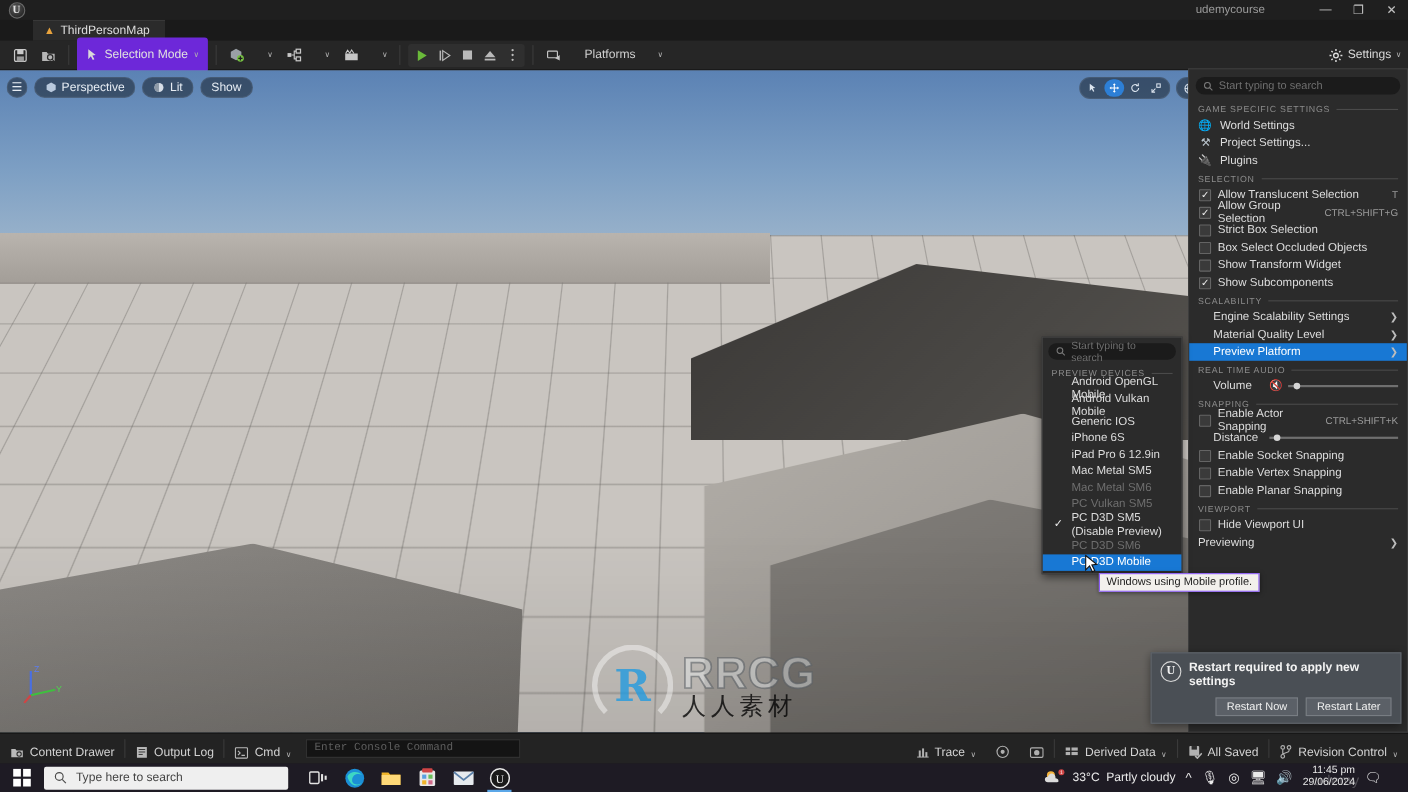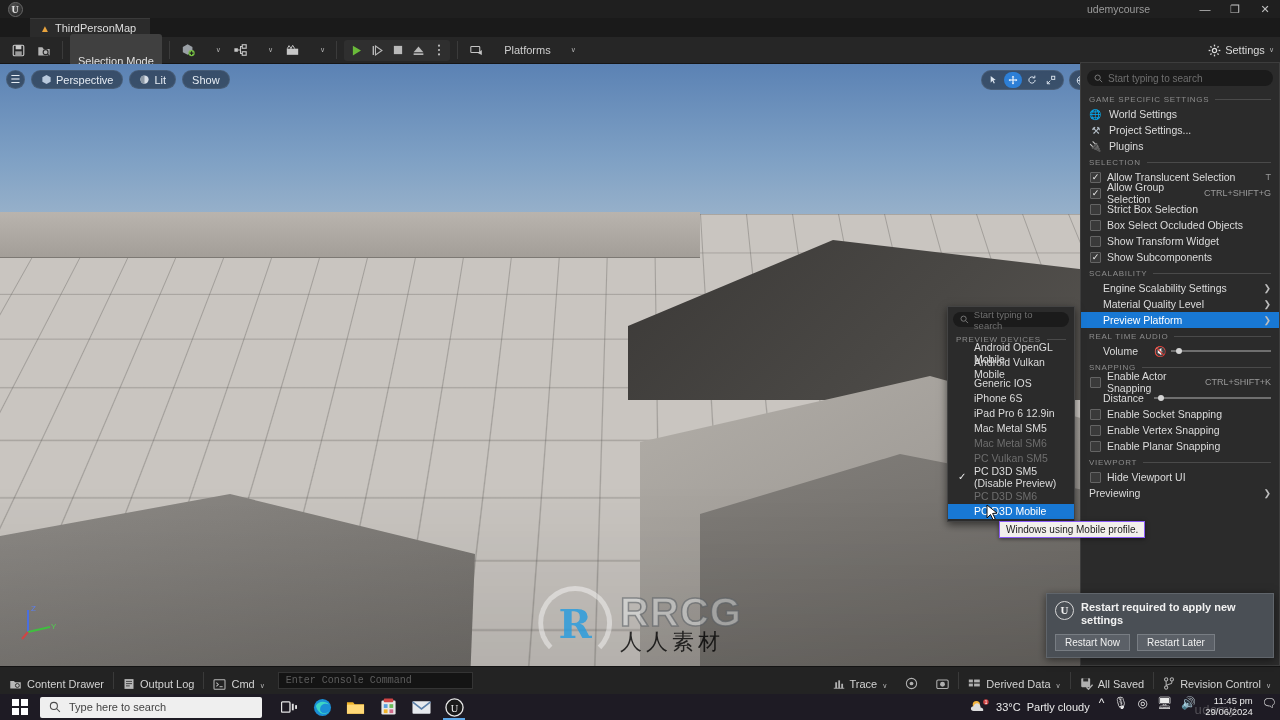--- a/index.html
+++ b/index.html
@@ -58,22 +58,22 @@
     height: 27px; background: #262626; display: flex; align-items: center;
     border-bottom: 1px solid #161616; position: relative;
   }
   .tb-group { display: flex; align-items: center; height: 100%; padding: 0 7px; gap: 4px; }
   .tb-sep { width: 1px; height: 18px; background: #3b3b3b; }
   .tb-btn {
     height: 20px; min-width: 22px; display: flex; align-items: center; justify-content: center;
     gap: 20px; border-radius: 2px; color: #cfcfcf; font-size: 11px; padding: 0 4px; cursor: default;
   }
   .tb-mode {
-    height: 20px; background: #404040; border-radius: 3px; display: flex; align-items: center;
-    gap: 5px; padding: 16px 8px; font-size: 11px; color: #e0e0e0; flex-direction: column;
+    height: 20px; background: #6d28d9; border-radius: 3px; display: flex; align-items: center;
+    gap: 5px; padding: 16px 8px; font-size: 11px; color: #e0e0e0;
   }
   .play-group { background: #2f2f2f; border-radius: 3px; display: flex; align-items: center; height: 21px; padding: 0 2px; }
   .play-group .tb-btn { min-width: 19px; }
   .caret { font-size: 7px; color: #b0b0b0; }
   .settings-btn { position: absolute; right: 6px; display: flex; align-items: center; gap: 4px; font-size: 11px; color: #d8d8d8; }
 
   
   .viewport { position: absolute; left: 0; right: 0; top: 64px; bottom: 28px; overflow: hidden; background: #6b8bb5; }
   .sky {
     position: absolute; left: 0; right: 0; top: 0; height: 170px;
@@ -227,21 +227,21 @@
     background: #4a4f55; border: 1px solid #60656b; padding: 7px 8px 6px 8px;
     box-shadow: 0 2px 8px rgba(0,0,0,.5);
   }
   .notif-top { display: flex; gap: 7px; align-items: flex-start; }
   .notif-ico {
     width: 19px; height: 19px; border-radius: 50%; border: 1.5px solid #d8d8d8;
     display: flex; align-items: center; justify-content: center; flex: none;
     font-family: "Liberation Serif", serif; font-weight: bold; font-size: 11px; color: #f0f0f0;
   }
   .notif-msg { font-size: 11px; color: #f2f2f2; font-weight: bold; line-height: 1.25; }
-  .notif-btns { display: flex; gap: 7px; justify-content: flex-start; margin-top: 6px; }
+  .notif-btns { display: flex; gap: 7px; justify-content: flex-end; margin-top: 6px; }
   .notif-btn {
     background: #5b6067; border: 1px solid #787d83; color: #f0f0f0;
     font-size: 10px; padding: 2px 9px;
   }
   .activate-wm {
     position: absolute; right: 14px; bottom: 38px; z-index: 30;
     color: rgba(220,225,230,.38); text-align: left; pointer-events: none;
   }
   .activate-wm .l1 { font-size: 17px; }
   .activate-wm .l2 { font-size: 10.5px; margin-top: 1px; }
@@ -277,21 +277,21 @@
     color: #444; font-size: 11px;
   }
   .tb-icons { display: flex; align-items: center; gap: 3px; margin-left: 12px; }
   .tb-ic {
     width: 30px; height: 26px; display: flex; align-items: center; justify-content: center;
     position: relative;
   }
   .tb-ic.active::after {
     content: ''; position: absolute; bottom: 0; left: 4px; right: 4px; height: 2px; background: #5ba7e8;
   }
-  .tray { margin-left: auto; display: flex; gap: 9px; padding-right: 3px; color: #eaeaea; font-size: 11px; }
+  .tray { margin-left: auto; display: flex; align-items: center; gap: 9px; padding-right: 24px; color: #eaeaea; font-size: 11px; }
   .tray-weather { display: flex; align-items: center; gap: 6px; }
   .tray-clock { text-align: right; font-size: 9.5px; line-height: 1.15; }
   .tray-ic { font-size: 12px; }
   .tb-watermark {
     position: absolute; right: 44px; bottom: 3px; font-size: 13px; color: rgba(200,200,200,.30);
     pointer-events: none; letter-spacing: .5px;
   }
 </style>
 </head>
 <body>

